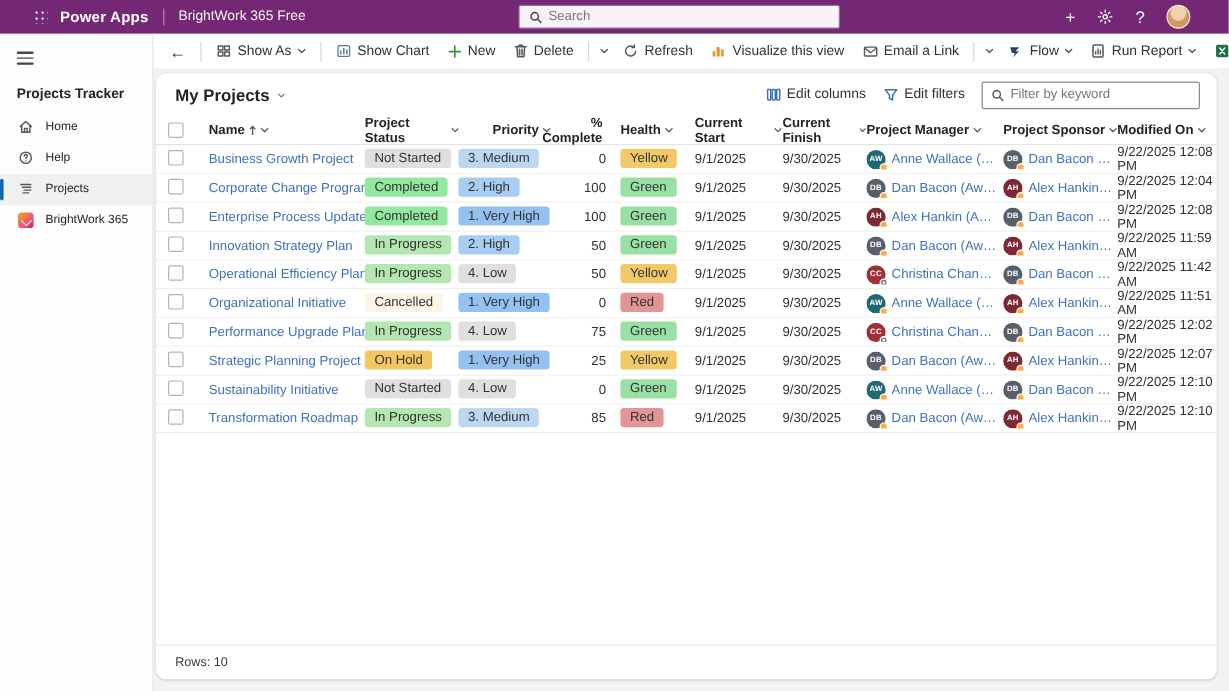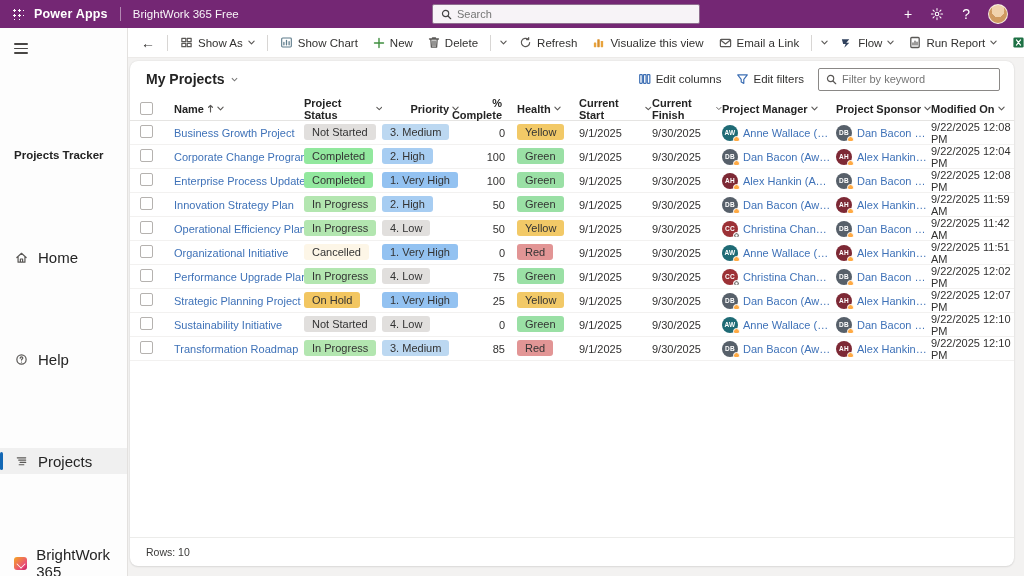--- a/index.html
+++ b/index.html
@@ -1,21 +1,21 @@
 <!DOCTYPE html>
 <html style="--topbar: #742774; --accent: #1267b4; --link: #3f72b8;"><head>
 <meta charset="utf-8">
 <style>
   * { margin:0; padding:0; box-sizing:border-box; }
   html,body { width:1024px; height:576px; overflow:hidden;
     font-family:"Liberation Sans", sans-serif; background:#f3f2f1; color:#323130; }
 
   
   .topbar { height:28px; background:var(--topbar,#742774); display:flex; align-items:center;
-    color:#fff; position:relative; padding:0 10px;justify-content:flex-end; }
+    color:#fff; position:relative; padding:0 26px;justify-content:flex-end; }
   .waffle { width:12px; height:12px; margin:0 10px 0 2px;
     background-image:radial-gradient(circle,#fff 1.1px,transparent 1.3px);
     background-size:5px 5px; background-position:0 0; }
   .app-name { font-size:12.5px; font-weight:bold; letter-spacing:.2px; }
   .env-sep { height:14px; border-left:1px solid rgba(255,255,255,.45); margin:0 12px; }
   .env-name { font-size:11.5px; opacity:.95; }
   .top-search { position:absolute; left:432px; top:4px; width:268px; height:20px;
     background:#f7f3f7; border:1px solid #8f6d8f; border-radius:2px; display:flex; align-items:center; }
   .top-search svg { margin:0 5px 0 8px; }
   .top-search input { border:none; outline:none; background:transparent; font-size:11px;
@@ -24,26 +24,26 @@
   .top-ic { font-size:14px; color:#fff; line-height:1; cursor:default; }
   .top-avatar { width:20px; height:20px; border-radius:50%;
     background:radial-gradient(circle at 50% 32%, #f0d2ac 0 42%, #cf9a60 43% 100%);
     border:1px solid rgba(255,255,255,.8); }
 
   
   .body { display:flex; height:548px; }
 
   
   .sidebar { width:128px; background:#fdfdfd; border-right:1px solid #e3e1df;
-    display:flex; flex-direction:column; flex-shrink:0;justify-content:space-between; }
+    display:flex; flex-direction:column; flex-shrink:0; }
   .hamburger { margin:12px 0 6px 14px; width:14px; }
   .hamburger span { display:block; height:1.6px; background:#484644; margin:3px 0; border-radius:1px; }
   .sb-title { font-size:11.5px; font-weight:bold; color:#242424; padding:10px 0 8px 14px; }
   .sb-item { height:26px; display:flex; align-items:center; gap:9px; padding-left:14px;
-    font-size:15px; color:#242424; position:relative; cursor:default; }
+    font-size:10px; color:#242424; position:relative; cursor:default; }
   .sb-item.selected { background:#f0f0f0; }
   .sb-item.selected::before { content:""; position:absolute; left:0; top:4px; bottom:4px;
     width:3px; background:var(--accent,#1267b4); border-radius:2px; }
   .sb-ic { width:15px; display:flex; justify-content:center; }
   .bw-logo { width:13px; height:13px; border-radius:3px;
     background:linear-gradient(135deg,#f5a623,#e94e77 70%,#c2185b); position:relative; }
   .bw-logo::after { content:""; position:absolute; left:3px; top:3px; width:7px; height:7px;
     border-left:1.6px solid #fff; border-bottom:1.6px solid #fff; transform:rotate(-45deg) scale(.8); }
 
   

